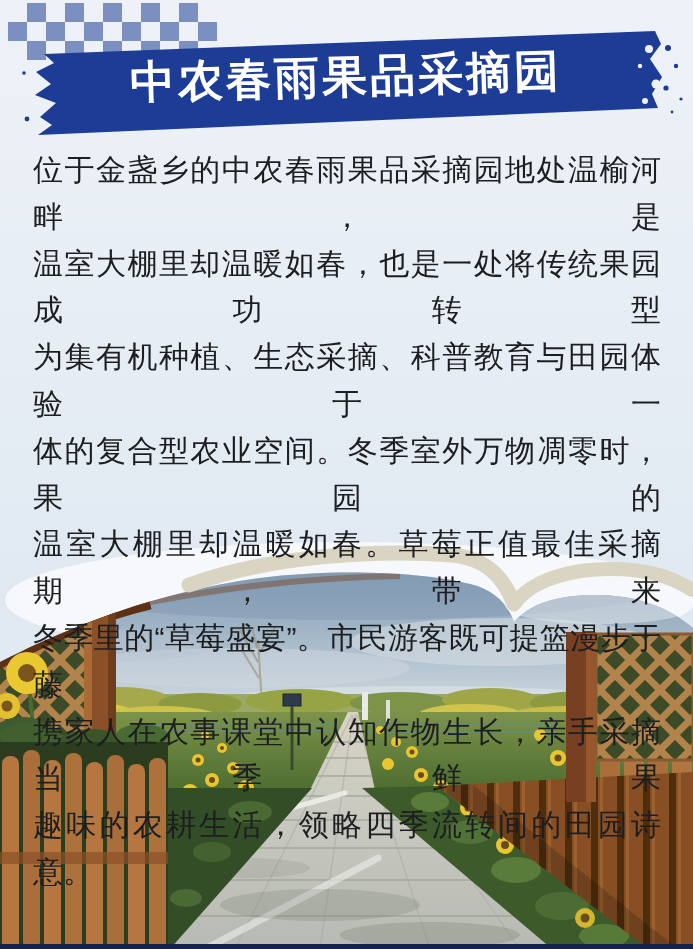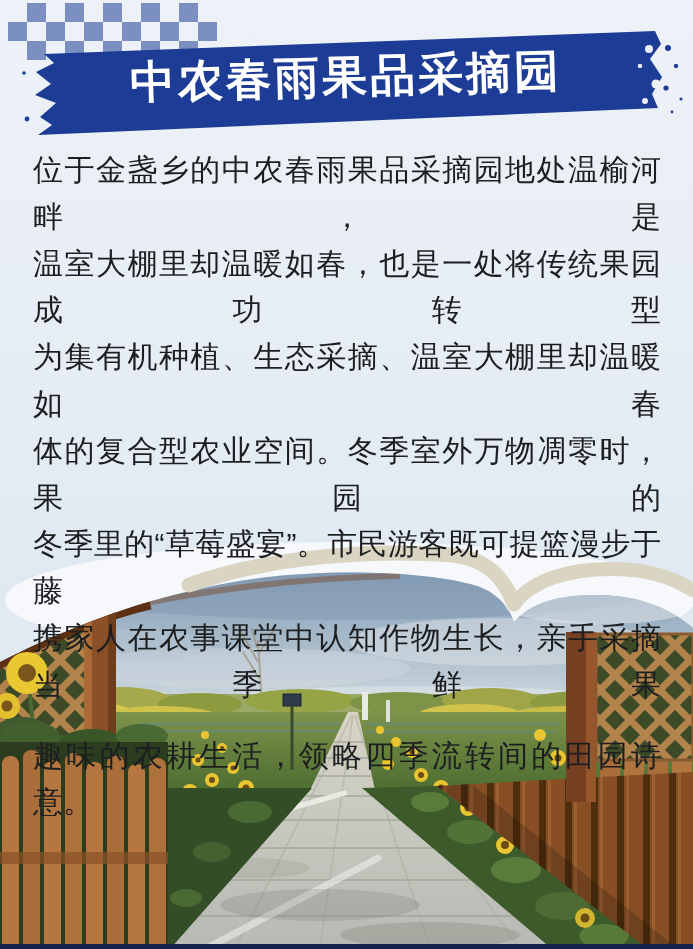--- a/index.html
+++ b/index.html
@@ -29,21 +29,21 @@
     font-family:"Liberation Sans","DejaVu Sans",sans-serif;
     white-space:nowrap;
   }
   
   .intro{
     position:absolute;left:33px;top:147px;width:628px;z-index:2;
     color:#1d1e20;font-size:30px;line-height:46.8px;
     font-family:"Liberation Sans","DejaVu Sans",sans-serif;
   }
   .text-line{text-align:justify;text-align-last:justify;}
-  .text-line:last-child{text-align-last:left;margin-top:24px;}
+  .text-line:last-child{text-align-last:left;}
   .photo-svg{position:absolute;left:0;top:540px;width:693px;height:409px;z-index:1;}
 </style>
 </head>
 <body>
 
 <div class="page">
 
   <div class="checker"></div>
 
   <svg class="banner-svg" viewBox="0 0 693 160" aria-hidden="true">
@@ -63,22 +63,23 @@
     <circle cx="645" cy="101" r="3" fill="#eef2f8"></circle>
     <circle cx="640" cy="66" r="2.2" fill="#eef2f8"></circle>
   </svg>
   <div class="title-wrap">
     <span class="title-text">中农春雨果品采摘园</span>
   </div>
 
   <div class="intro">
       <div class="text-line">位于金盏乡的中农春雨果品采摘园地处温榆河畔，是</div>
       <div class="text-line">温室大棚里却温暖如春，也是一处将传统果园成功转型</div>
-      <div class="text-line">为集有机种植、生态采摘、温室大棚里却温暖如春</div>
+      <div class="text-line">为集有机种植、生态采摘、科普教育与田园体验于一</div>
       <div class="text-line">体的复合型农业空间。冬季室外万物凋零时，果园的</div>
+      <div class="text-line">温室大棚里却温暖如春。草莓正值最佳采摘期，带来</div>
       <div class="text-line">冬季里的“草莓盛宴”。市民游客既可提篮漫步于藤</div>
       <div class="text-line">携家人在农事课堂中认知作物生长，亲手采摘当季鲜果</div>
       <div class="text-line">趣味的农耕生活，领略四季流转间的田园诗意。</div>
     </div>
 
   <svg class="photo-svg" viewBox="0 540 693 409" aria-hidden="true">
     <defs>
       <linearGradient id="skyg" x1="0" y1="560" x2="0" y2="715" gradientUnits="userSpaceOnUse">
         <stop offset="0" stop-color="#7f98b2"></stop>
         <stop offset="0.55" stop-color="#a9bccb"></stop>

